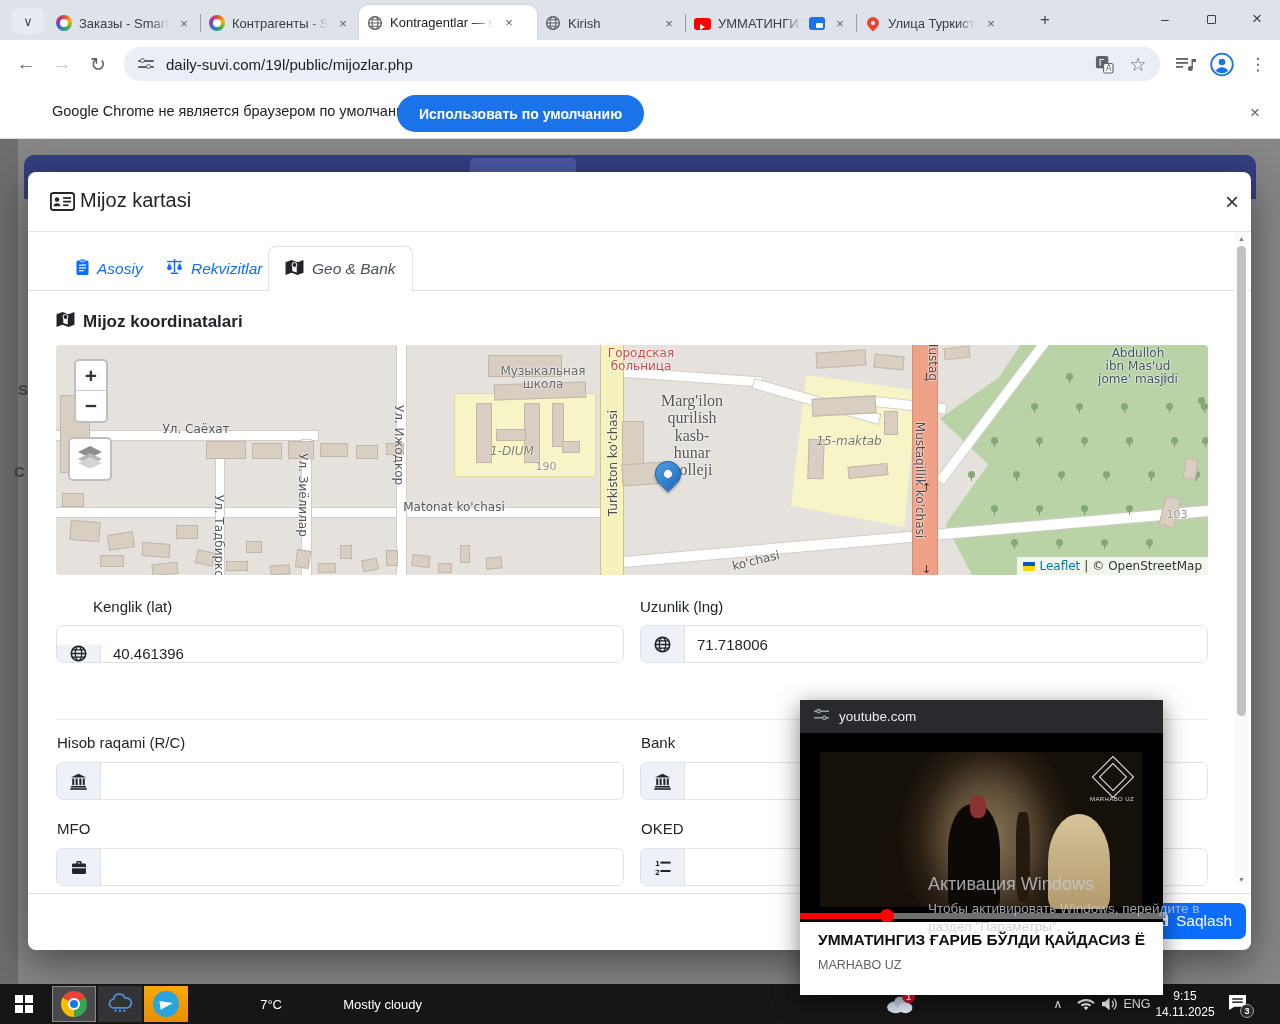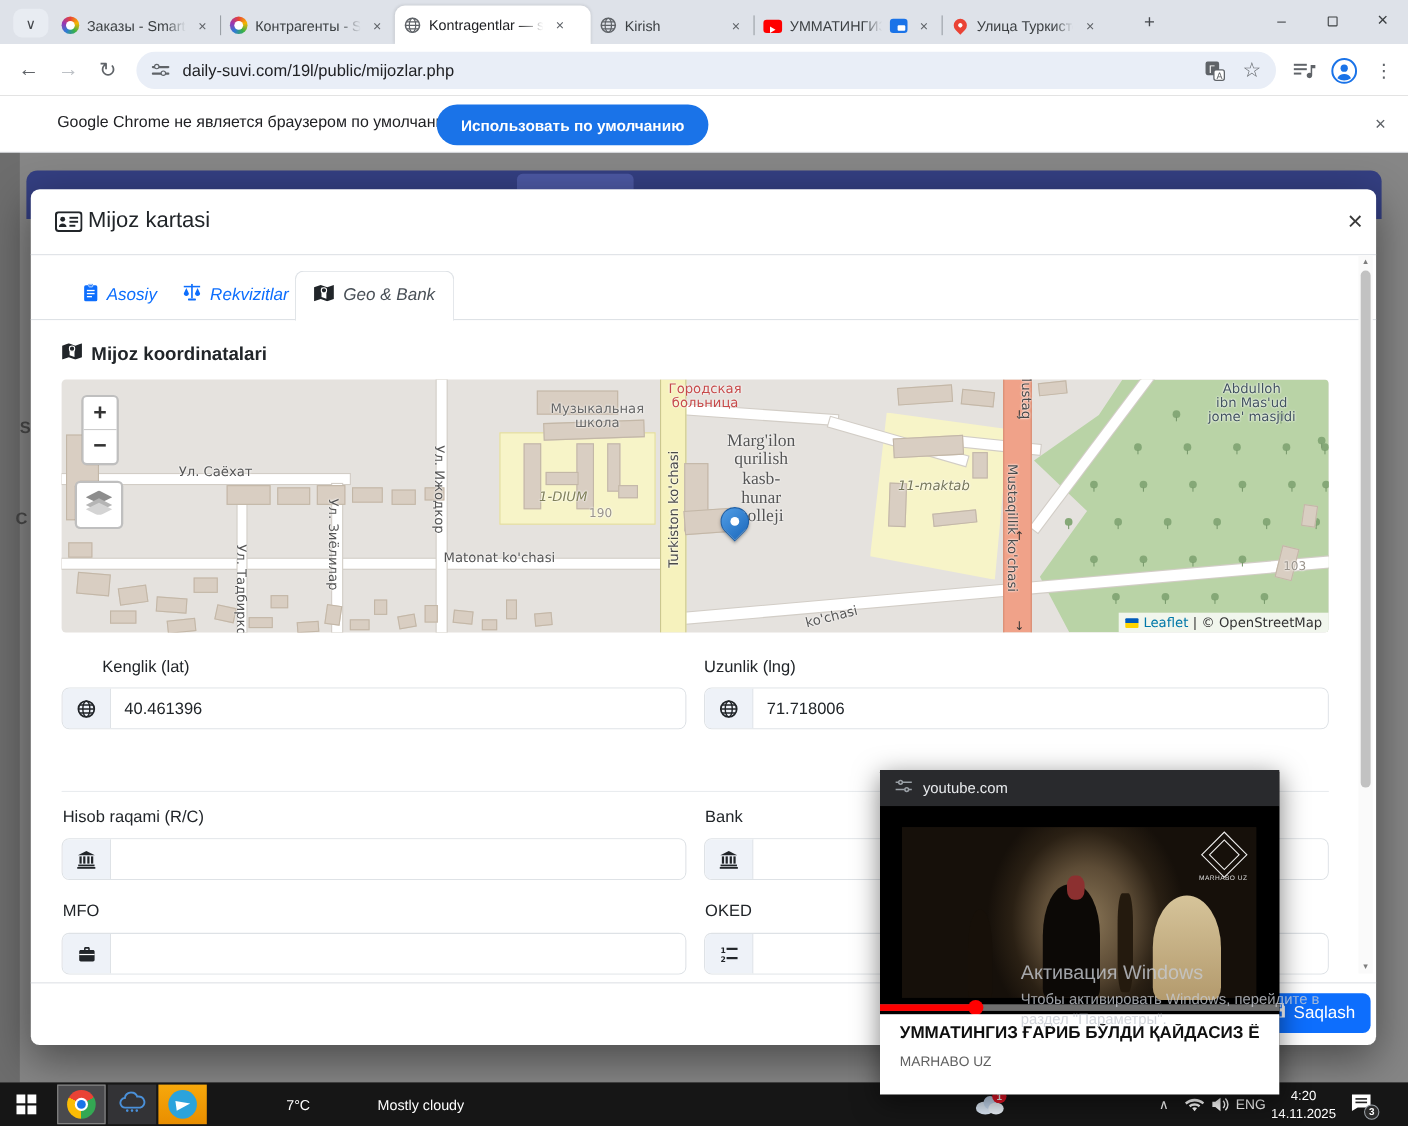--- a/index.html
+++ b/index.html
@@ -480,21 +480,21 @@
           <div class="map-label" style="left: 343px; top: 100px; color: rgb(85, 85, 85); font-size: 12px; transform: translate(-50%, -50%) rotate(90deg);">
             <div>Ул. Ижодкор</div>
           </div>
           <div class="map-label" style="left: 163px; top: 195px; color: rgb(85, 85, 85); font-size: 12px; transform: translate(-50%, -50%) rotate(90deg);">
             <div>Ул. Тадбиркор</div>
           </div>
           <div class="map-label" style="left: 398px; top: 156px; color: rgb(85, 85, 85); font-size: 12px; transform: translateX(-50%);">
             <div>Matonat ko'chasi</div>
           </div>
           <div class="map-label" style="left: 793px; top: 90px; color: rgb(119, 119, 90); font-size: 12px; font-style: italic; transform: translateX(-50%);">
-            <div>11-maktab</div>
+            <div>15-maktab</div>
           </div>
           <div class="map-label" style="left: 864px; top: 135px; color: rgb(74, 74, 74); font-size: 12px; transform: translate(-50%, -50%) rotate(90deg);">
             <div>Mustaqillik ko'chasi</div>
           </div>
           <div class="map-label" style="left: 877px; top: 14px; color: rgb(74, 74, 74); font-size: 12px; transform: translate(-50%, -50%) rotate(90deg);">
             <div>Mustaq</div>
           </div>
           <div class="map-label" style="left: 1082px; top: 2px; color: rgb(64, 82, 94); font-size: 12px; transform: translateX(-50%);">
             <div>Abdulloh</div>
             <div>ibn Mas'ud</div>
@@ -523,21 +523,21 @@
       </div>
       <div id="attribution">
         <span class="ua-flag"></span>
         <span class="leaf-link">Leaflet</span>
         <span> | </span>
         <span>© OpenStreetMap</span>
       </div>
     </div>
 
     <span class="fld-label" style="left:29px;top:426px;margin-left:36px;">Kenglik (lat)</span>
-    <div class="igroup" style="left:28px;top:453px;width:568px;">
+    <div class="igroup" style="left:28px;top:453px;width:568px;align-items:flex-end;">
       <span class="iprefix">
           <svg viewBox="0 0 16 16" width="17" height="17">
             <circle cx="8" cy="8" r="6.8" fill="none" stroke="#212529" stroke-width="1.5"></circle>
             <ellipse cx="8" cy="8" rx="3" ry="6.8" fill="none" stroke="#212529" stroke-width="1.2"></ellipse>
             <path d="M1.3 8h13.4M2.2 4.6h11.6M2.2 11.4h11.6" stroke="#212529" stroke-width="1.2"></path>
           </svg>
         </span>
       <input value="40.461396" style="">
     </div>
     <span class="fld-label" style="left:612px;top:426px;">Uzunlik (lng)</span>
@@ -714,21 +714,21 @@
     <div class="tb-ic" style="left:1098px;width:24px;">
       <svg viewBox="0 0 18 14" width="17" height="14">
           <path d="M0 4.5h3L8 .5v13L3 9.5H0z" fill="#fff"></path>
           <path d="M10.5 3.5a4.8 4.8 0 0 1 0 7M12.7 1.3a8 8 0 0 1 0 11.4" stroke="#fff" stroke-width="1.4" fill="none"></path>
         </svg>
     </div>
     <div class="tb-ic" style="left:1122px;width:30px;color:#fff;font-size:12.5px;">
         <span>ENG</span>
       </div>
     <div id="clock">
-      <div>4:20</div>
+      <div>9:15</div>
       <div>14.11.2025</div>
     </div>
     <div id="notif-center">
       <svg viewBox="0 0 18 16" width="19" height="17">
           <path d="M1 1h16v11H6l-5 3z" fill="#fff"></path>
           <rect x="4" y="4" width="10" height="1.4" fill="#222"></rect>
           <rect x="4" y="7" width="10" height="1.4" fill="#222"></rect>
         </svg>
       <span class="badge" id="nc-badge">3</span>
     </div>

